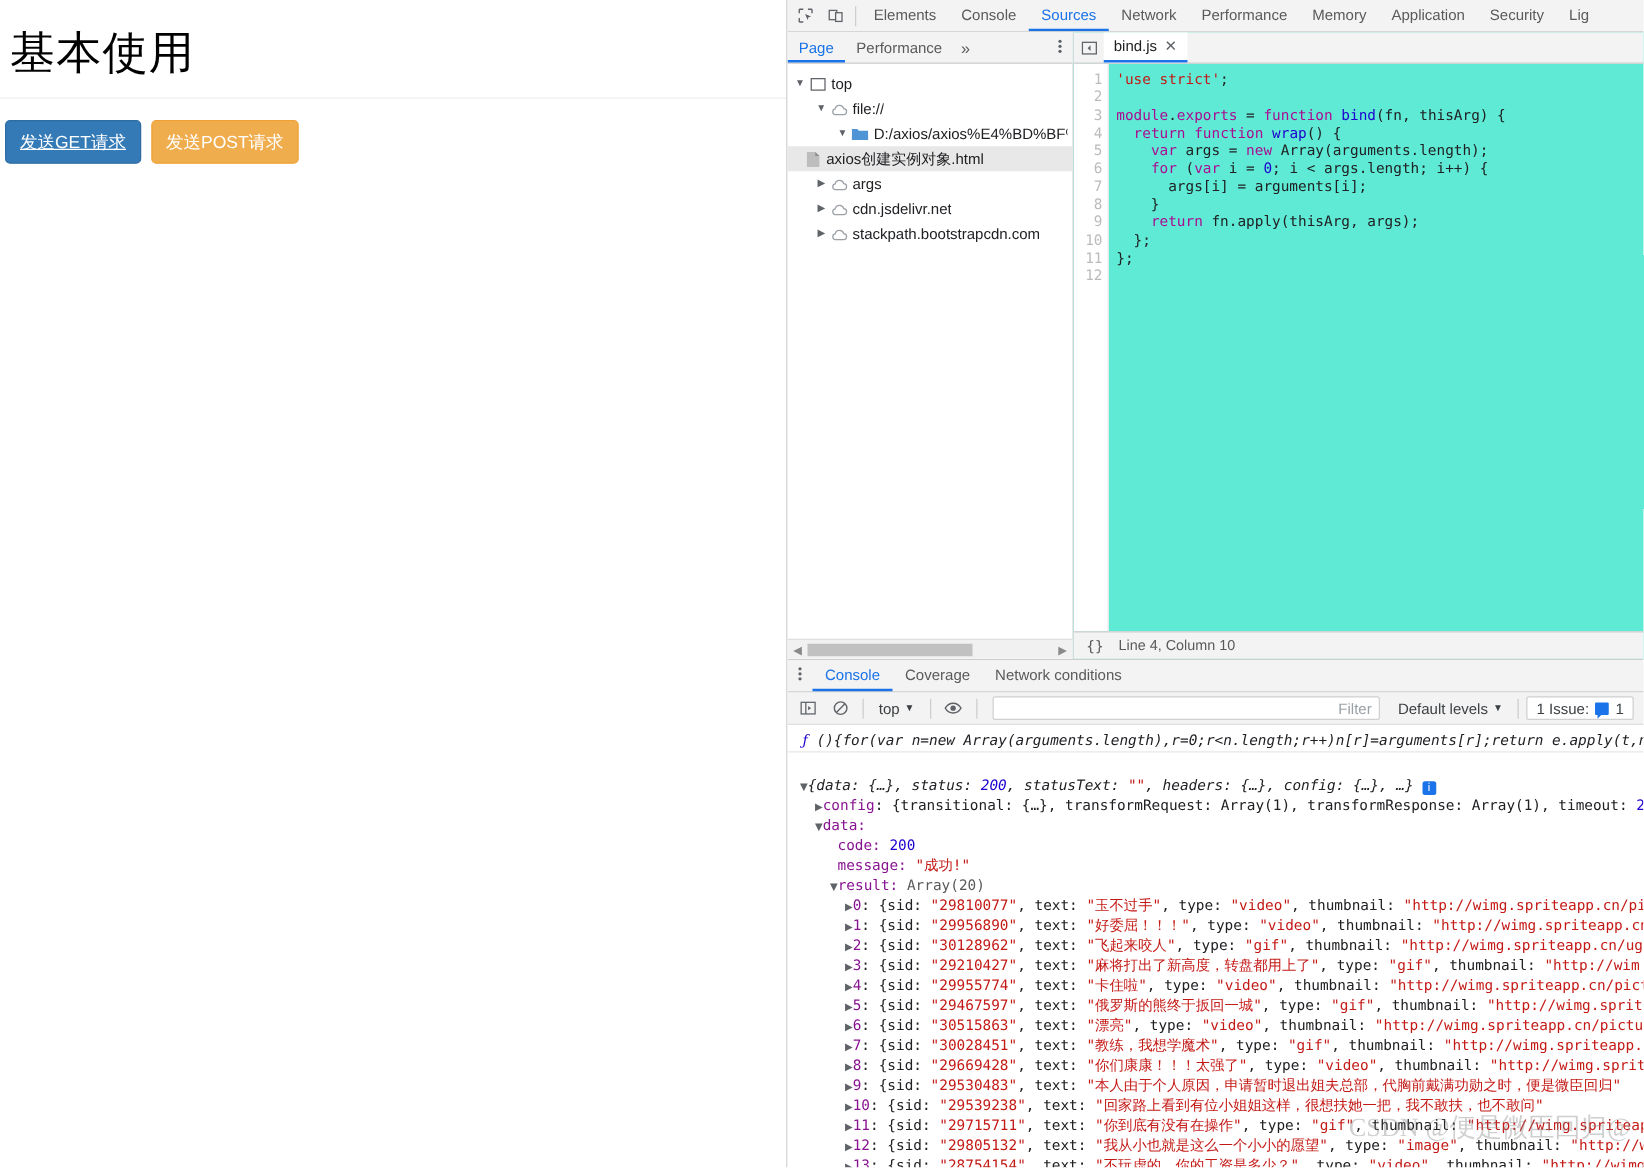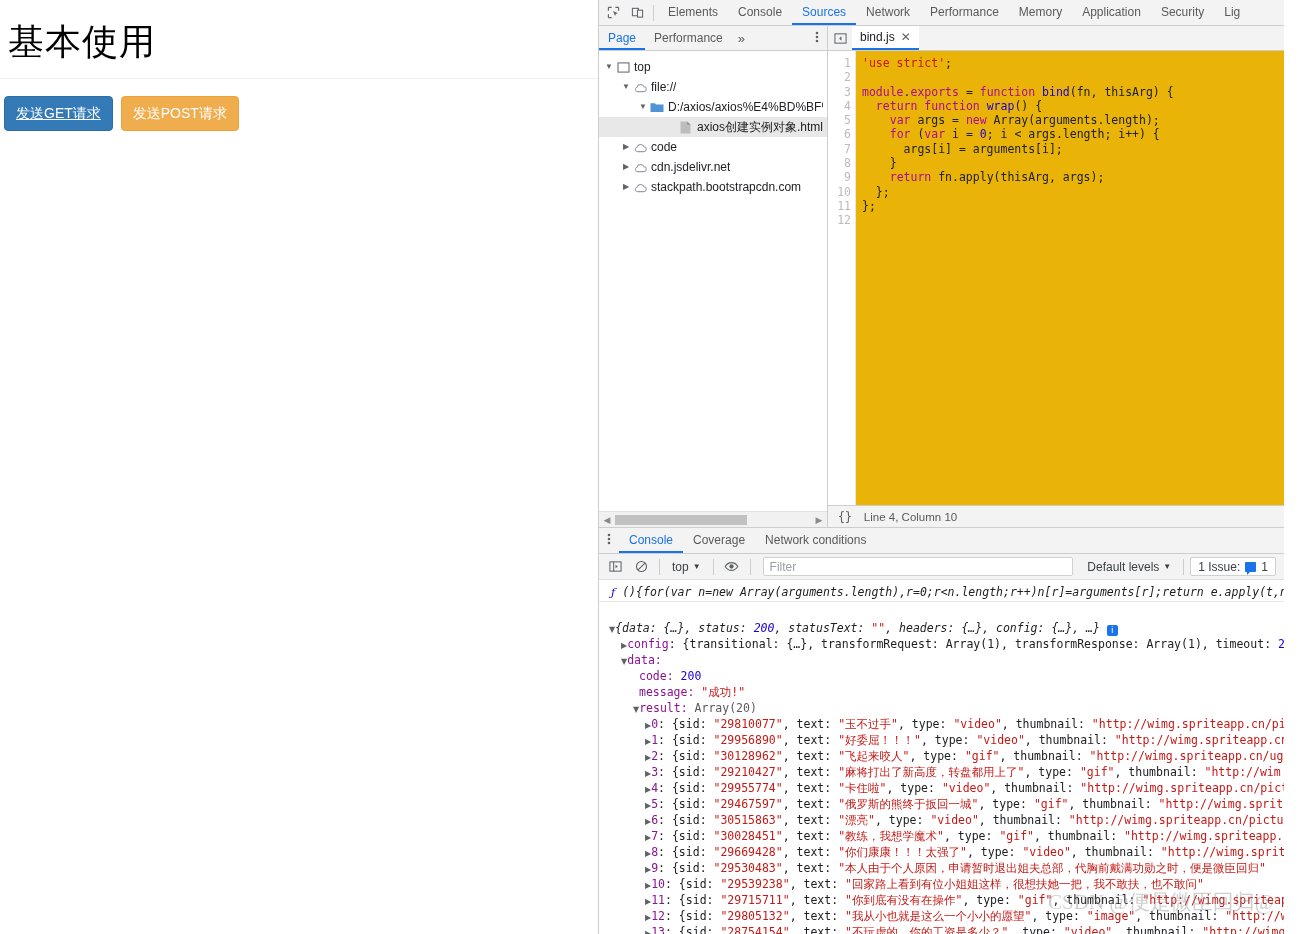--- a/index.html
+++ b/index.html
@@ -42,21 +42,21 @@
     border: 1px solid transparent;
     color: #fff;
     cursor: pointer;
     white-space: nowrap;
   }
   .btn-primary { background: #337ab7; border-color: #2e6da4; text-decoration: underline; }
   .btn-warning { background: #f0ad4e; border-color: #eea236; }
 
   
   #devtools {
-    position: absolute; left: 598px; top: 0;
+    position: absolute; left: 629px; top: 0;
     width: 686px; height: 934px;
     background: #ffffff;
     border-left: 1px solid #cdcdcd;
     font-family: "Liberation Sans", sans-serif;
     font-size: 12px;
     color: #5a5a5a;
     overflow: hidden;
   }
 
   
@@ -137,21 +137,21 @@
     padding: 0 2px;
   }
   .hscroll .arrow { color: #8a8a8a; font-size: 9px; width: 12px; text-align: center; cursor: pointer; }
   .hscroll .track { flex: 1; height: 12px; position: relative; }
   .hscroll .thumb {
     position: absolute; left: 2px; top: 1px;
     width: 66%; height: 10px; background: #c1c1c1; border-radius: 0;
   }
 
   
-  .editor-pane { flex: 1; display: flex; flex-direction: column; background: #eab308; min-width: 0; }
+  .editor-pane { flex: 1; display: flex; flex-direction: column; background: #5eead4; min-width: 0; }
   .editor-tabbar {
     display: flex; align-items: center; height: 25px;
     border-bottom: 1px solid #cdcdcd; background: #f3f3f3;
   }
   .ed-sidebtn { width: 24px; display: flex; align-items: center; justify-content: center; cursor: pointer; }
   .ed-tab {
     display: flex; align-items: center; gap: 6px;
     padding: 0 8px; height: 24px; background: #fff;
     border-bottom: 2px solid #1a73e8;
     font-size: 12px; color: #202124; cursor: pointer;
@@ -205,20 +205,21 @@
   .ct-ctx {
     display: flex; align-items: center; gap: 4px;
     padding: 0 6px; font-size: 12px; color: #3c4043; cursor: pointer;
   }
   .ct-filter {
     flex: 1; height: 19px; margin: 0 6px;
     background: #fff; border: 1px solid #d0d0d0; border-radius: 2px;
     font-size: 12px; color: #9aa0a6;
     padding: 0 6px; line-height: 19px;
     min-width: 40px;
+    text-align: right;
   }
   .ct-levels { display: flex; align-items: center; gap: 4px; padding: 0 6px; font-size: 12px; color: #3c4043; cursor: pointer; }
   .ct-issues {
     display: flex; align-items: center; gap: 5px;
     border: 1px solid #d0d0d0; border-radius: 2px;
     height: 19px; padding: 0 7px; margin-right: 4px;
     font-size: 12px; color: #3c4043; cursor: pointer; background: #fff;
   }
   .issue-badge {
     display: inline-block; width: 11px; height: 10px;
@@ -344,38 +345,38 @@
             </div>
             <div class="tree-row" style="padding-left: 38px;">
               <span class="tw-arrow">▼</span>
               <span class="tw-icon">
                 <svg width="14" height="12" viewBox="0 0 14 12">
                   <path d="M0.5 2.2h4.4l1.1 1.3h7.5v7.4H0.5z" fill="#4f94d4"></path>
                 </svg>
               </span>
               <span class="tree-label">D:/axios/axios%E4%BD%BF%E7</span>
             </div>
-            <div class="tree-row selected" style=" justify-content: flex-end;">
+            <div class="tree-row selected" style="">
               <span class="tw-arrow"></span>
               <span class="tw-icon">
                 <svg width="11" height="13" viewBox="0 0 11 13">
                   <path d="M0.5 0.5h6.7l3.3 3.3v8.7H0.5z" fill="#bdbdbd"></path>
                   <path d="M7.2 0.5v3.3h3.3z" fill="#8e8e8e"></path>
                 </svg>
               </span>
               <span class="tree-label">axios创建实例对象.html</span>
             </div>
             <div class="tree-row" style="padding-left: 21px;">
               <span class="tw-arrow">▶</span>
               <span class="tw-icon">
                 <svg width="15" height="11" viewBox="0 0 16 12">
                   <path d="M4.2 10.5h7.4a2.6 2.6 0 0 0 .2-5.2A3.9 3.9 0 0 0 4.3 5.6a2.5 2.5 0 0 0-.1 4.9z" stroke="#9aa0a6" stroke-width="1.1" fill="none"></path>
                 </svg>
               </span>
-              <span class="tree-label">code</span>
+              <span class="tree-label">args</span>
             </div>
             <div class="tree-row" style="padding-left: 21px;">
               <span class="tw-arrow">▶</span>
               <span class="tw-icon">
                 <svg width="15" height="11" viewBox="0 0 16 12">
                   <path d="M4.2 10.5h7.4a2.6 2.6 0 0 0 .2-5.2A3.9 3.9 0 0 0 4.3 5.6a2.5 2.5 0 0 0-.1 4.9z" stroke="#9aa0a6" stroke-width="1.1" fill="none"></path>
                 </svg>
               </span>
               <span class="tree-label">cdn.jsdelivr.net</span>
             </div>

